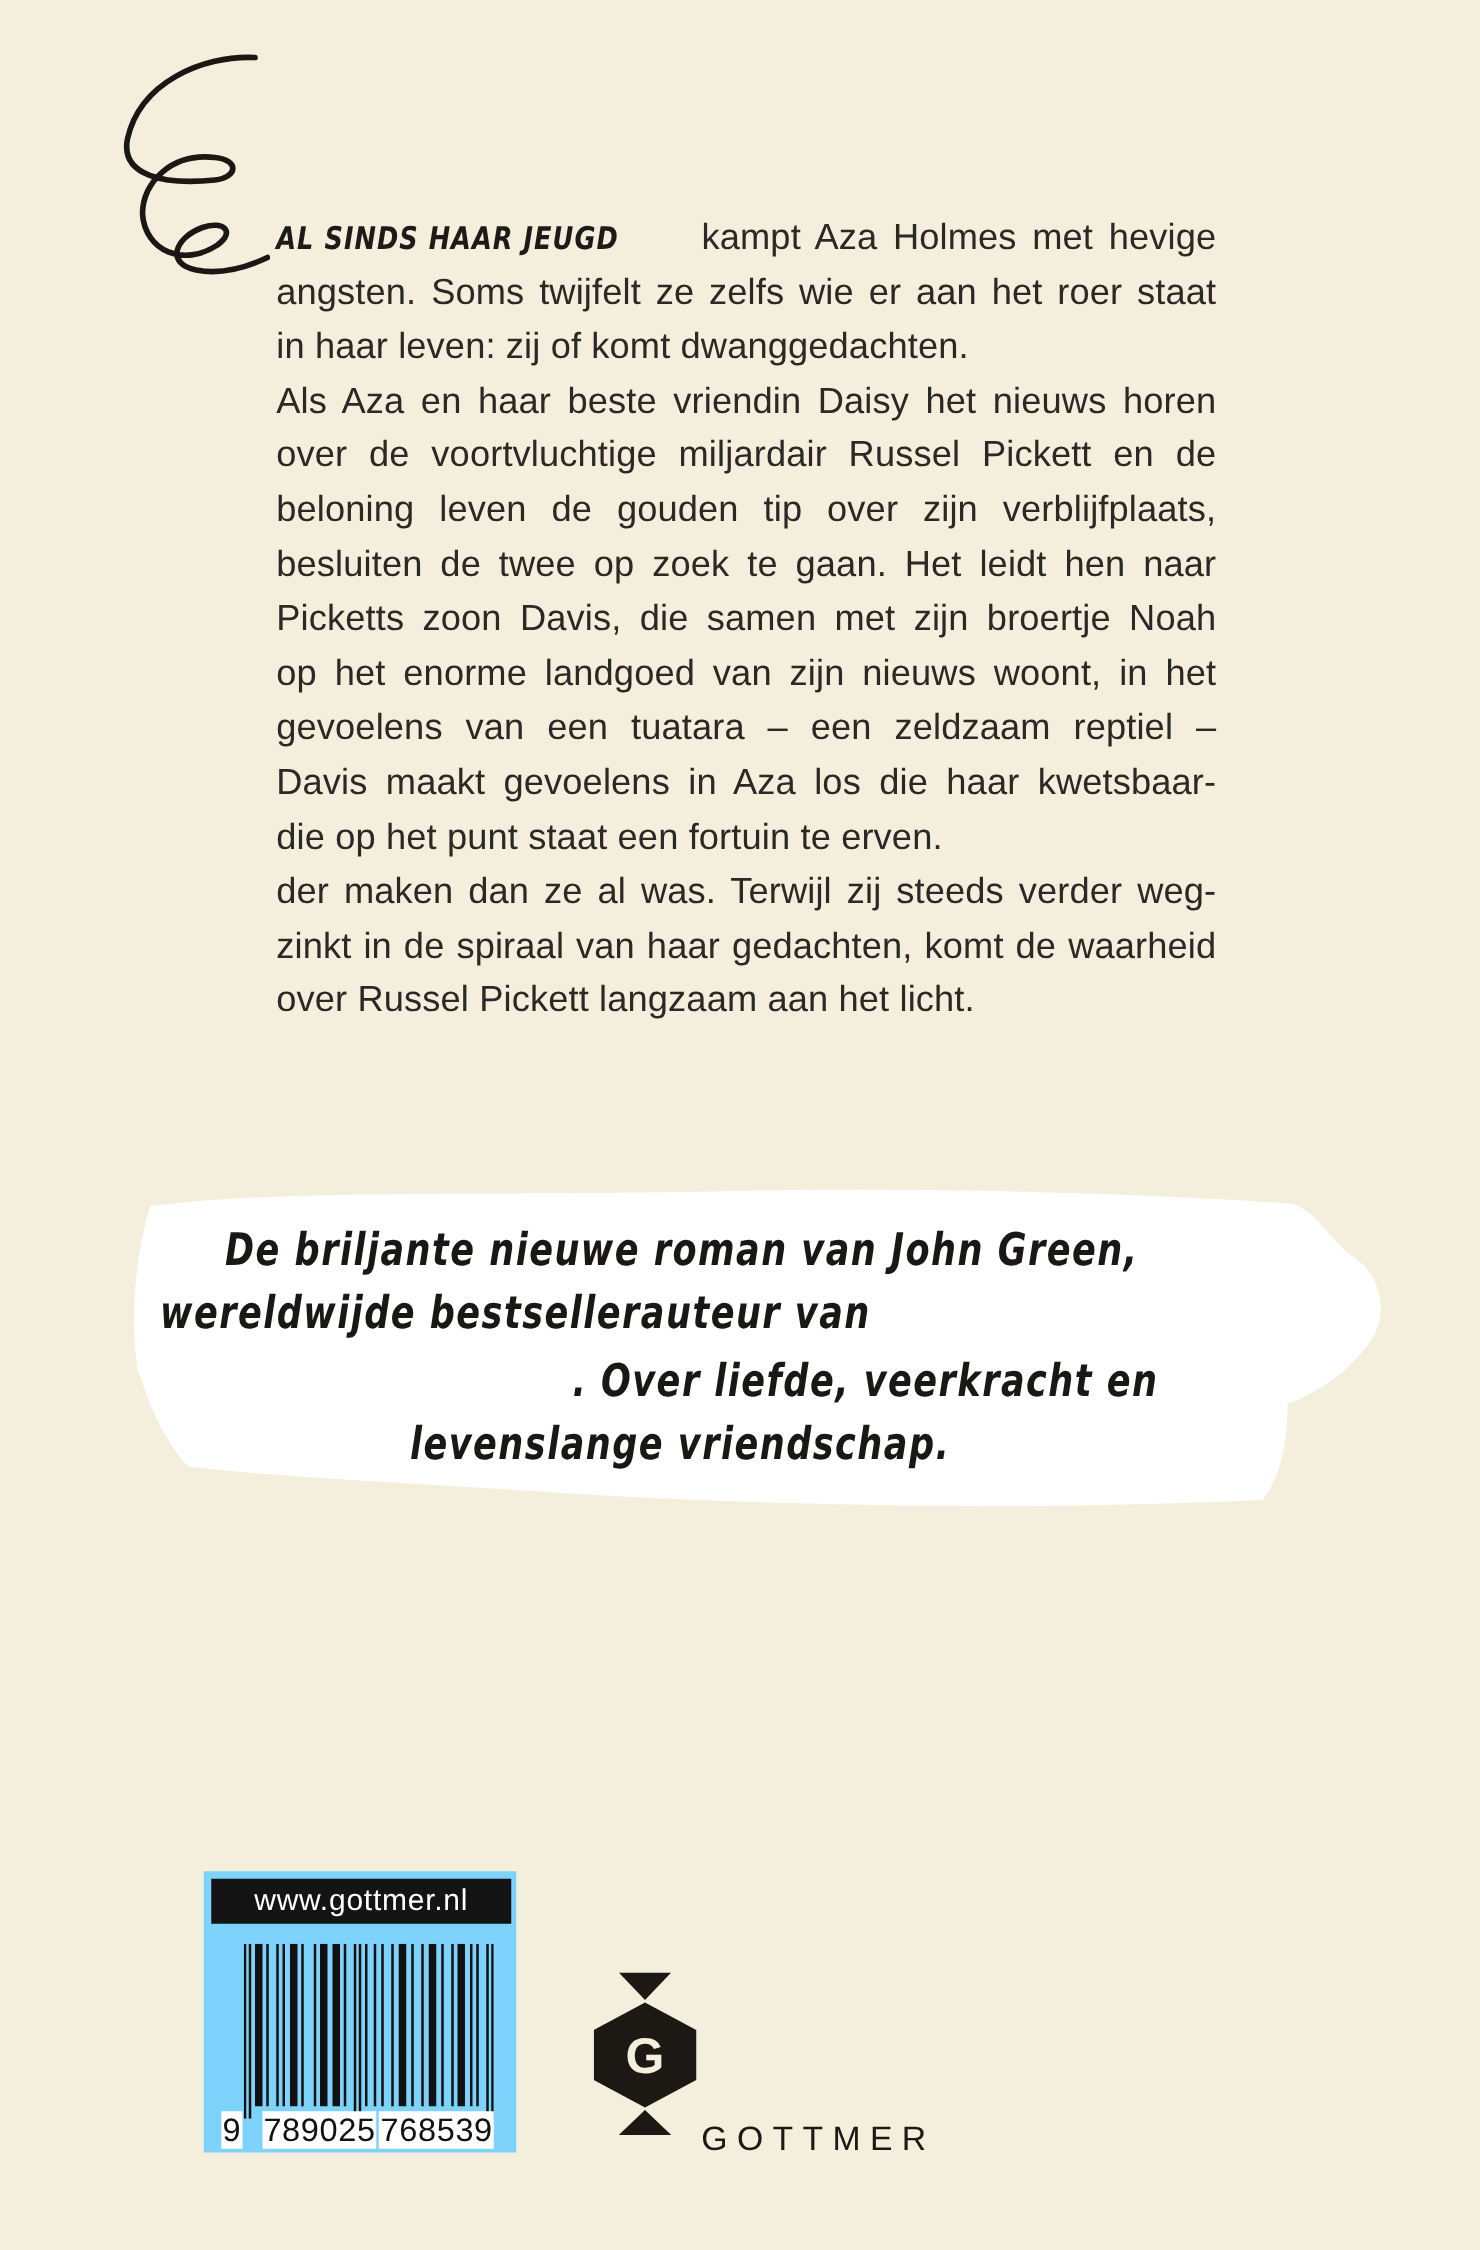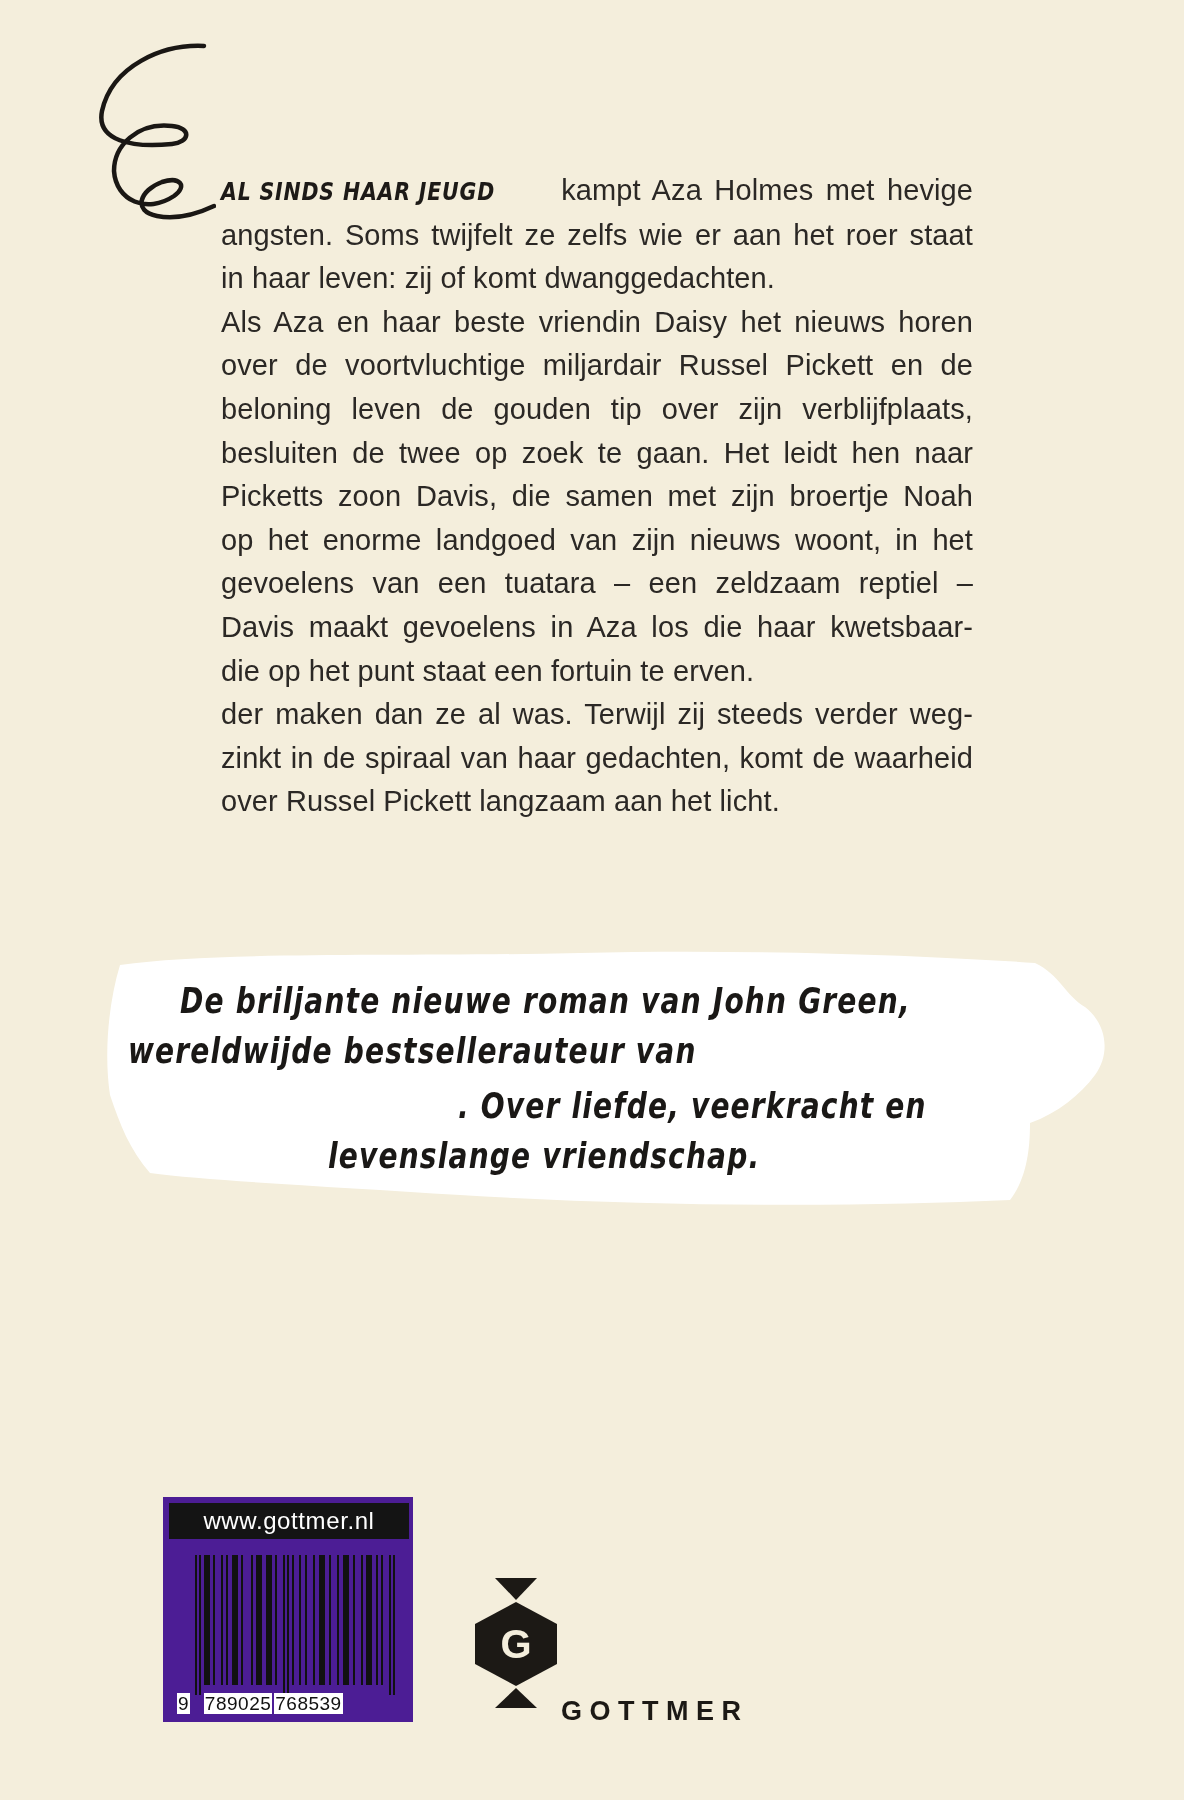--- a/index.html
+++ b/index.html
@@ -27,36 +27,36 @@
   .quote {
     position: absolute; left: 0; top: 0; width: 1184px; height: 1370px; pointer-events: none;
   }
   .qline {
     position: absolute; font-family: "DejaVu Sans", sans-serif; font-weight: bold; font-style: italic;
     font-size: 36px; letter-spacing: 1.5px; color: #1a1816; white-space: nowrap;
     transform: scaleX(0.78); transform-origin: left center;
   }
   .barcode-box {
     position: absolute; left: 163px; top: 1497px; width: 250px; height: 225px;
-    background: #4c1d95;
+    background: #7dd3fc;
   }
   .url-band {
     position: absolute; left: 6px; top: 6px; width: 240px; height: 36px;
     background: #141414; color: #ffffff; font-size: 24px; line-height: 36px;
     text-align: center; letter-spacing: 0.6px;
   }
   .bars { position: absolute; left: 32px; top: 58px; width: 200px; height: 140px; }
   .isbn {
     position: absolute; left: 14px; top: 192px; width: 230px; height: 30px;
-    font-size: 19px; line-height: 30px; color: #111; letter-spacing: 0.5px;
+    font-size: 26px; line-height: 30px; color: #111; letter-spacing: 0.5px;
   }
   .isbn span { background: #fff; padding: 0 1px; }
   .logo { position: absolute; left: 475px; top: 1578px; width: 90px; height: 130px; }
   .wordmark {
-    position: absolute; left: 561px; top: 1696px; font-size: 27px; font-weight: bold;
+    position: absolute; left: 561px; top: 1696px; font-size: 27px; font-weight: normal;
     letter-spacing: 7.5px; color: #1c1915; text-align: right;
   }
 </style>
 </head>
 <body>
 
 <svg class="flourish" viewBox="0 0 124 185">
   <path d="M112 10 C 70 8, 20 30, 10 75 C 4 105, 40 112, 80 108 C 98 106, 100 92, 80 90 C 45 86, 22 110, 22 135 C 24 165, 55 178, 82 160 C 96 150, 88 140, 70 146 C 48 154, 40 175, 65 180 C 85 184, 105 178, 122 170" fill="none" stroke="#1a1714" stroke-width="4.5" stroke-linecap="round"></path>
 </svg>
 

